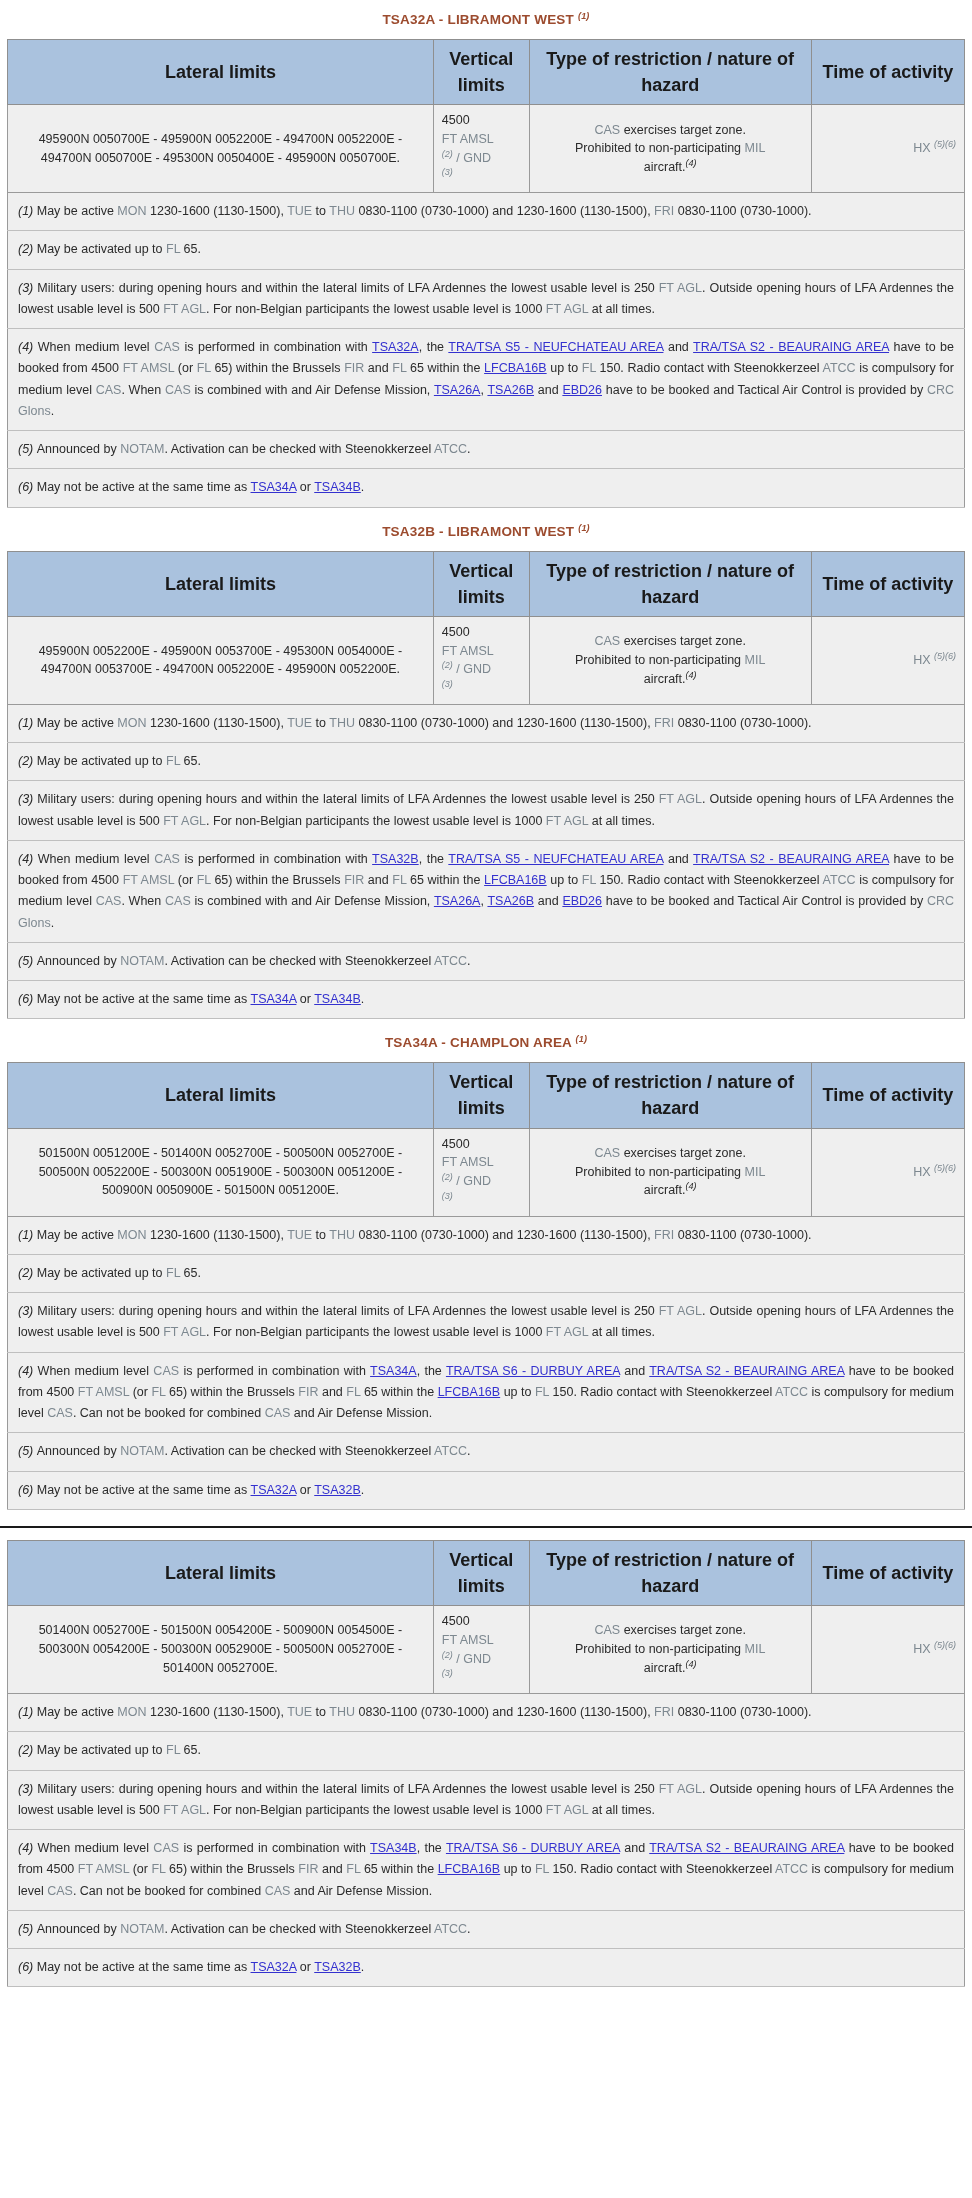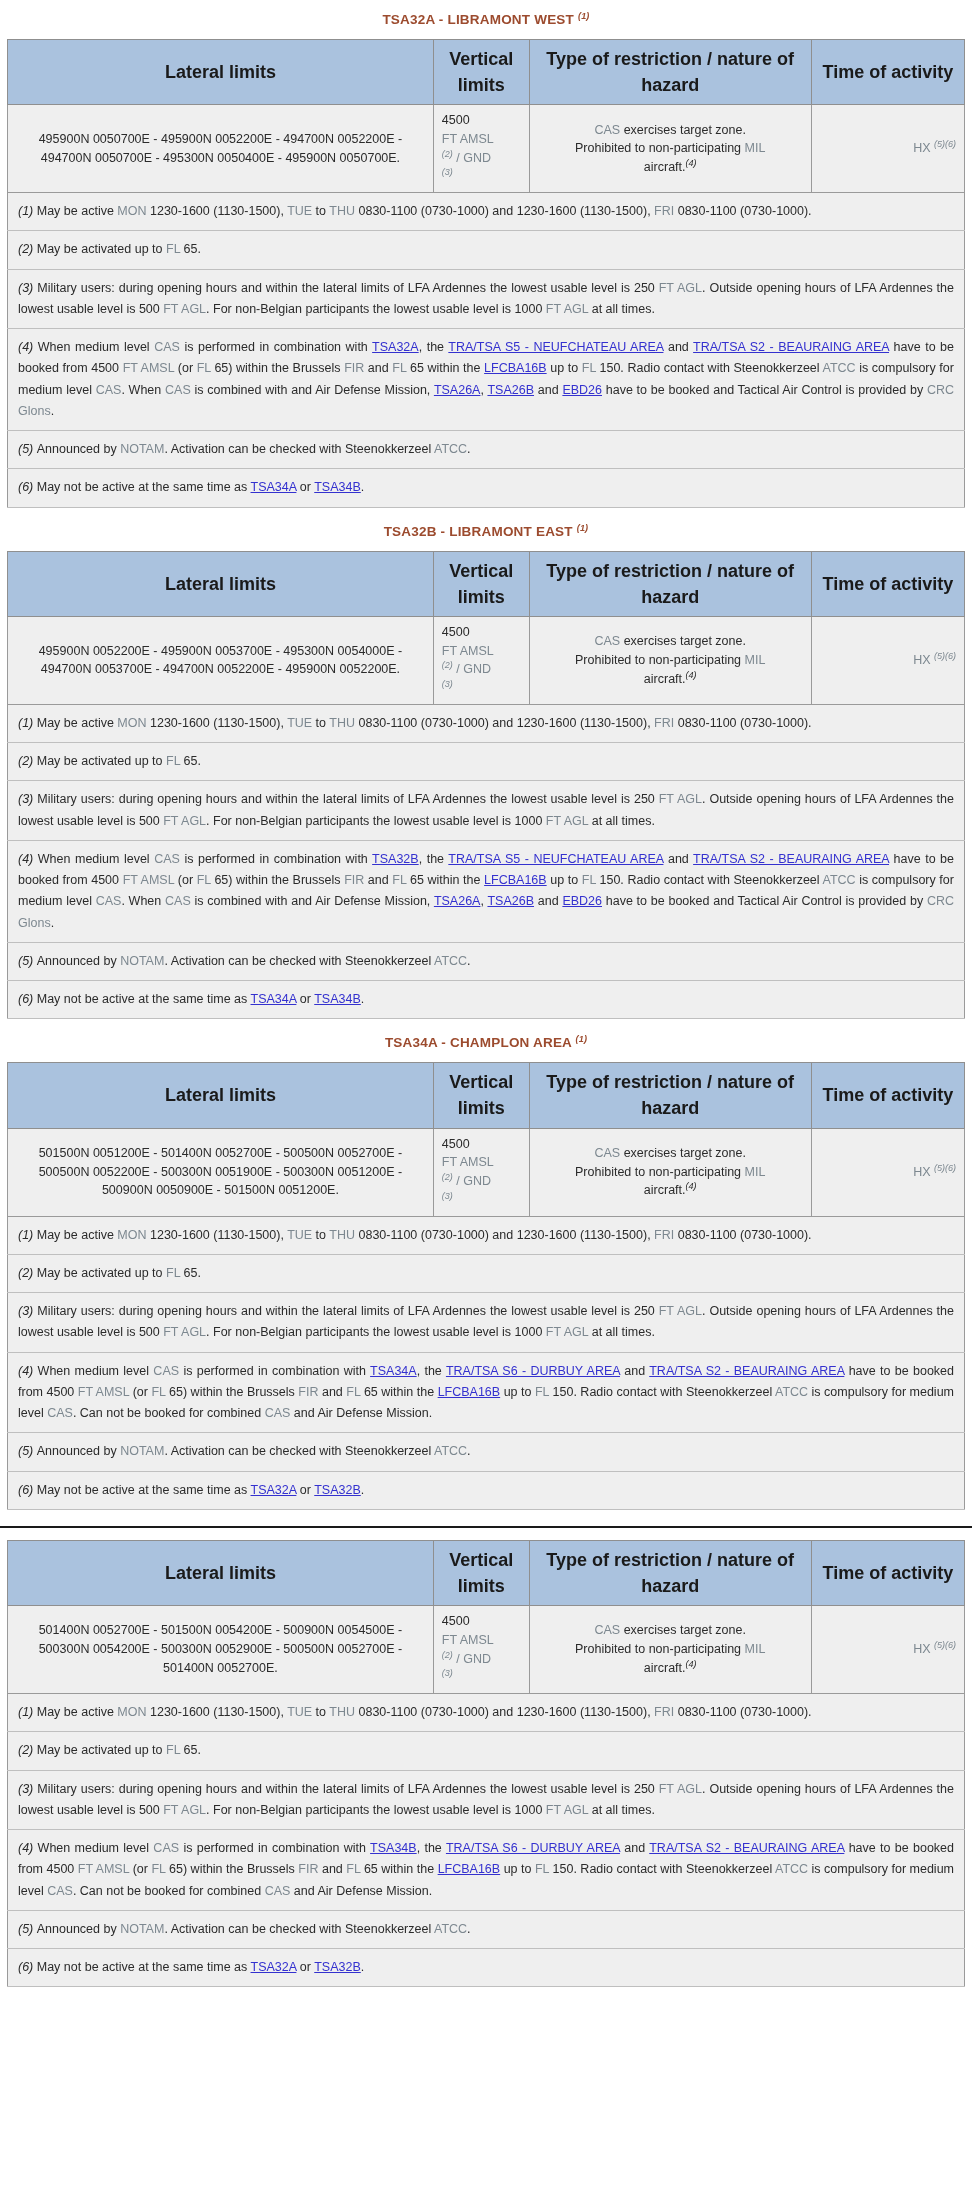--- a/index.html
+++ b/index.html
@@ -124,21 +124,21 @@
           </tr>
           <tr class="note-row">
             <td colspan="4"><span class="nmark">(6) </span><span class="sn">May not be active at the same time as </span><span class="sl">TSA34A</span><span class="sn"> or </span><span class="sl">TSA34B</span><span class="sn">.</span></td>
           </tr>
         </tbody>
     </table>
   </section>
 
   <section class="section">
 
-    <h2 class="sec-title"><span>TSA32B - LIBRAMONT EAST</span> <span class="sup">(1)</span></h2>
+    <h2 class="sec-title"><span>TSA32B - LIBRAMONT WEST</span> <span class="sup">(1)</span></h2>
     <table class="limits">
       <colgroup>
         <col class="c-lat">
           <col class="c-vert">
           <col class="c-type">
           <col class="c-time">
       </colgroup>
       <thead>
         <tr>
           <th>Lateral limits</th>

